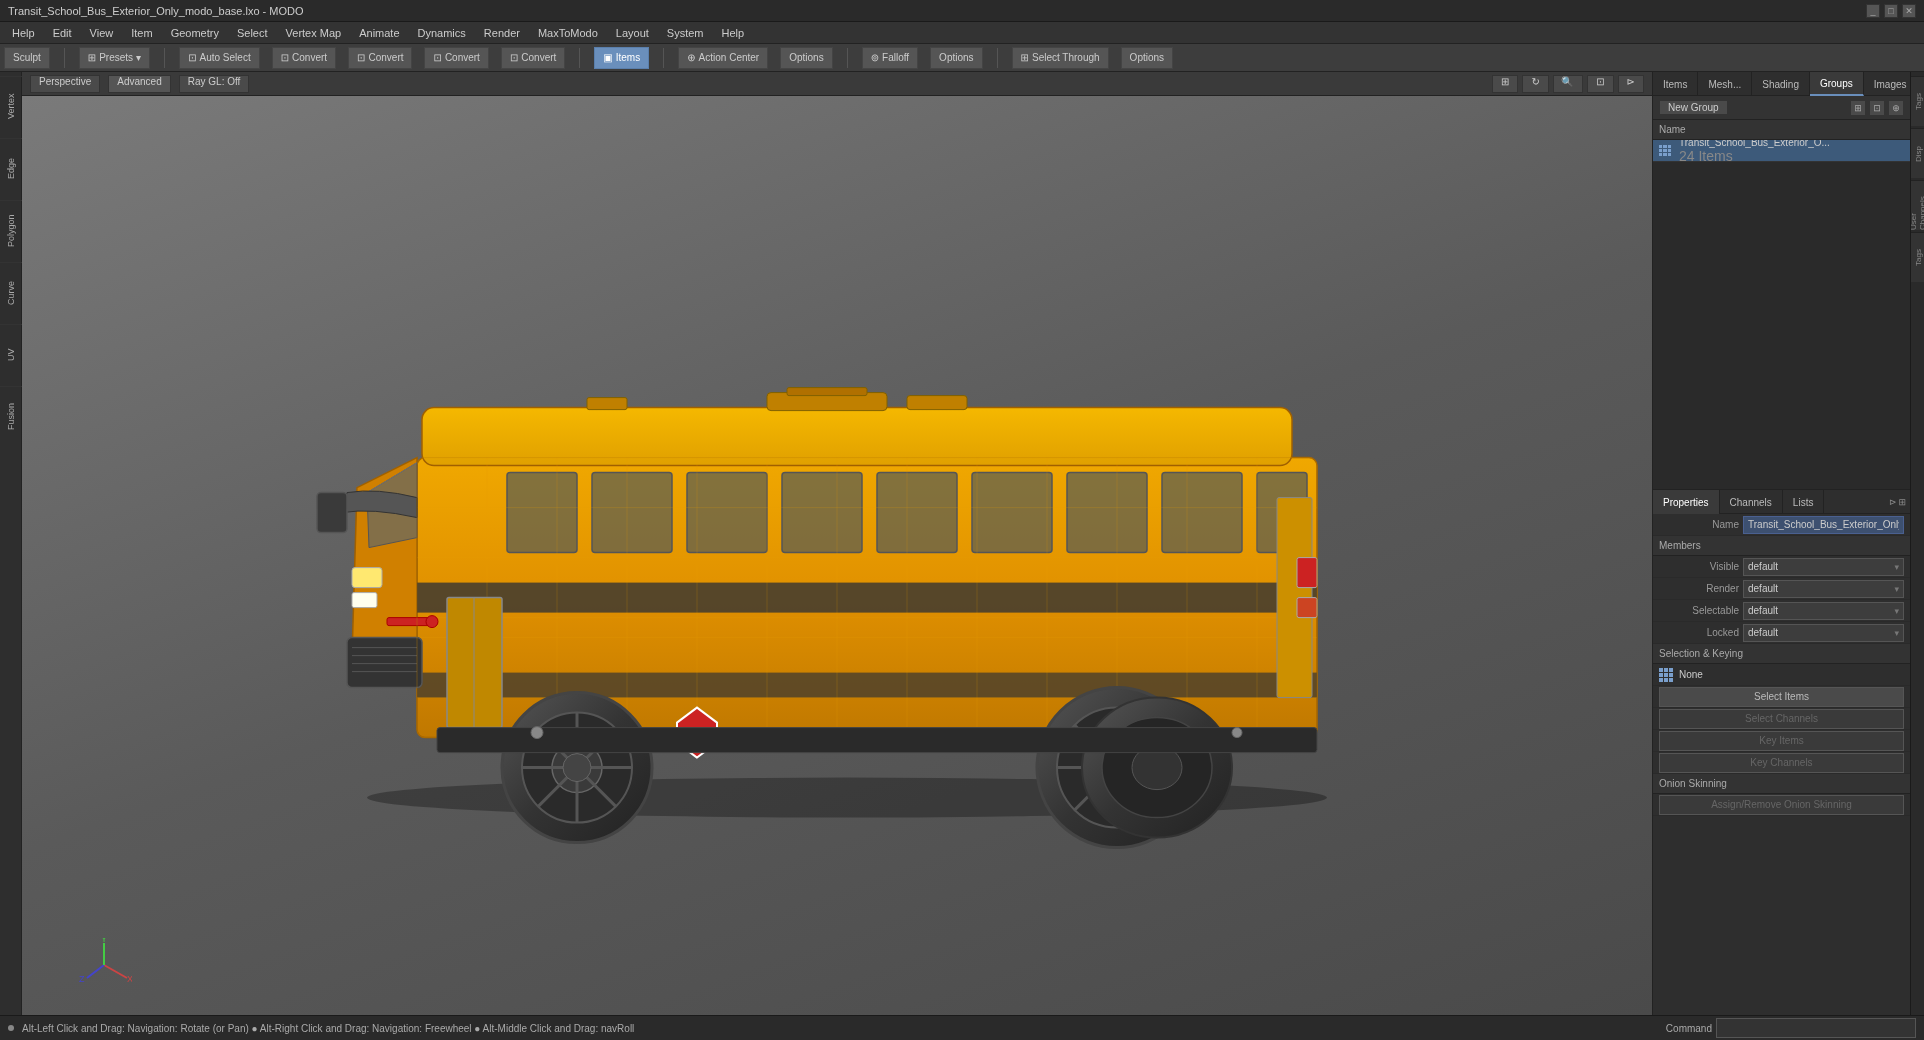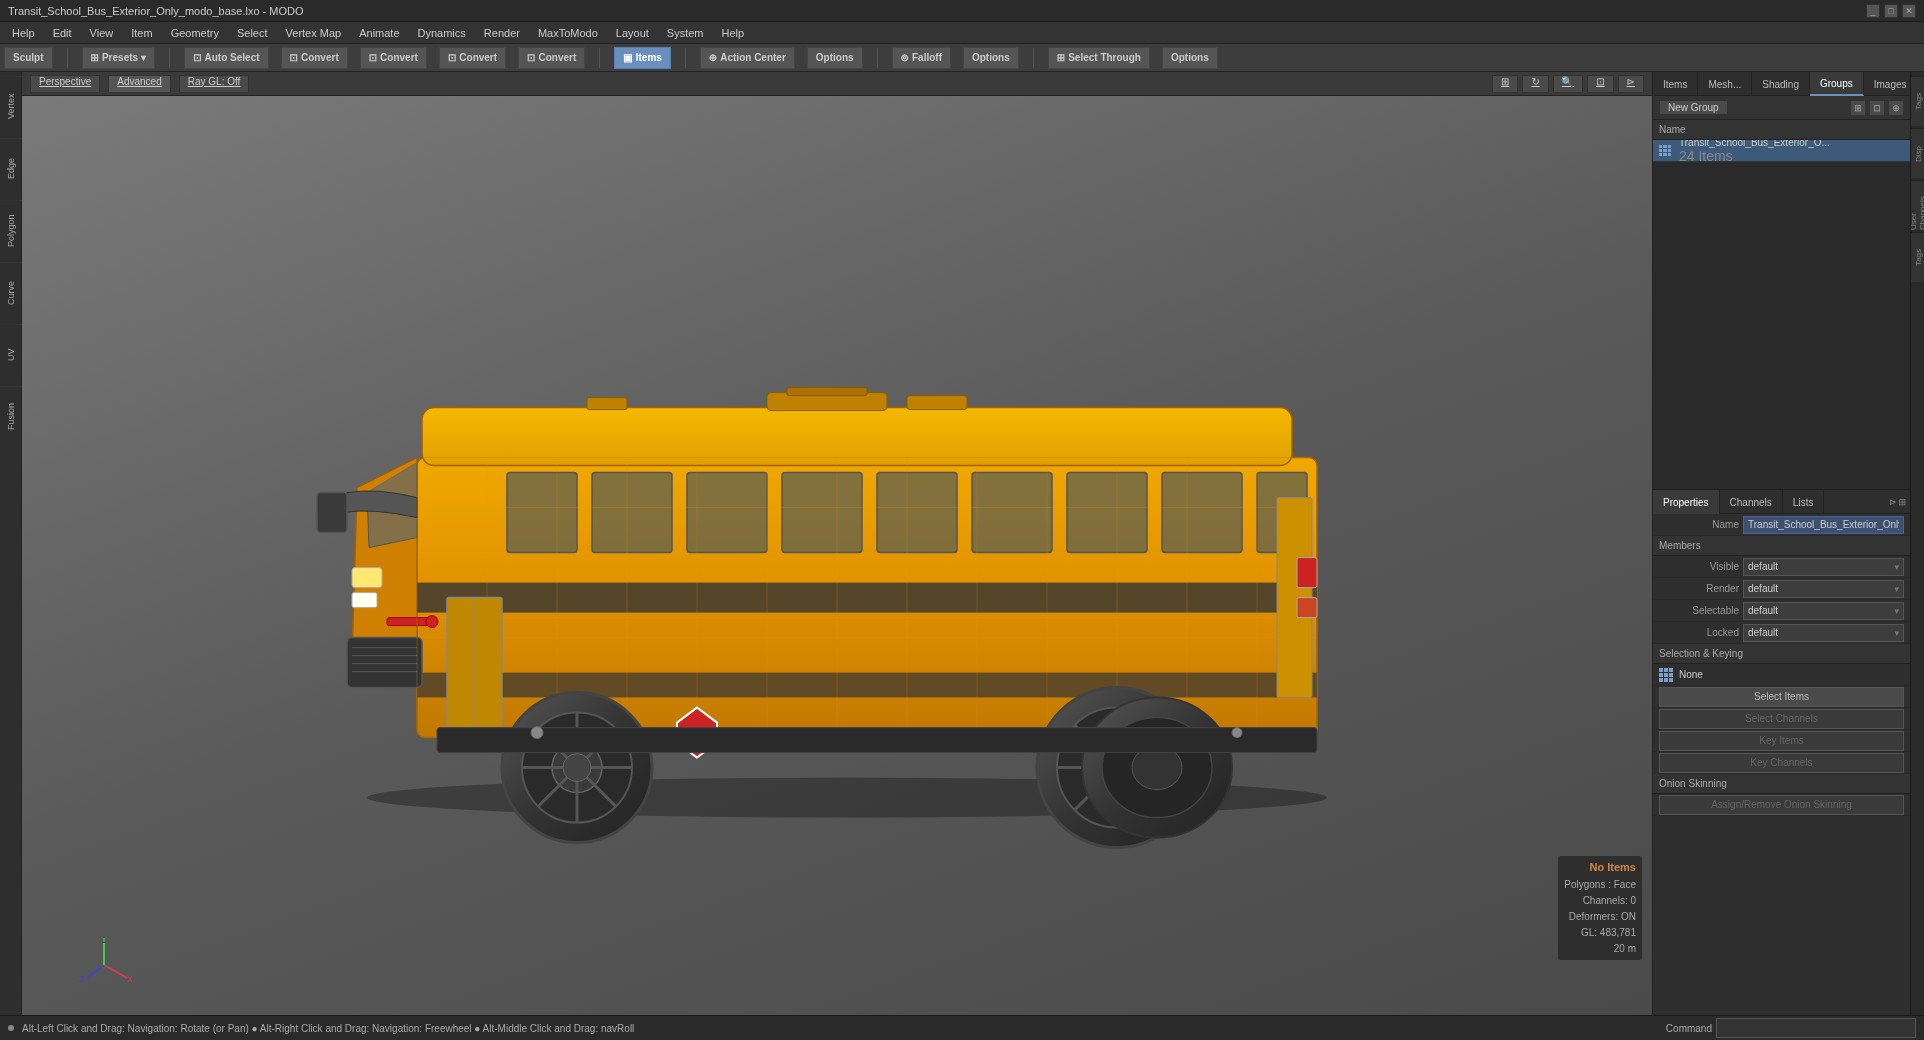--- a/index.html
+++ b/index.html
@@ -59,21 +59,20 @@
     
     #toolbar {
       width: 100%;
       height: 28px;
       background: #3d3d3d;
       display: flex;
       align-items: center;
       padding: 0 4px;
       border-bottom: 1px solid #222;
       gap: 12px;
-      font-weight: bold;
     }
     .toolbar-btn {
       height: 22px;
       padding: 0 8px;
       background: #555;
       border: 1px solid #444;
       color: #ccc;
       font-size: 10px;
       cursor: pointer;
       display: flex;
@@ -135,21 +134,20 @@
       position: relative;
     }
     #viewport-header {
       height: 24px;
       background: #3a3a3a;
       border-bottom: 1px solid #222;
       display: flex;
       align-items: center;
       padding: 0 8px;
       gap: 8px;
-      text-decoration: underline;
     }
     .viewport-header-btn {
       height: 18px;
       padding: 0 8px;
       background: #4a4a4a;
       border: 1px solid #333;
       color: #ccc;
       font-size: 10px;
       cursor: pointer;
     }
@@ -687,28 +685,20 @@
 
           <rect x="130" y="180" width="900" height="280" rx="8" fill="none" stroke="#c08000" stroke-width="1" opacity="0.4"></rect>
 
           <rect x="150" y="450" width="880" height="25" rx="3" fill="#2a2a2a" stroke="#444" stroke-width="1"></rect>
 
           <circle cx="250" cy="455" r="6" fill="#888" stroke="#666" stroke-width="1"></circle>
           <circle cx="950" cy="455" r="5" fill="#888" stroke="#666" stroke-width="1"></circle>
         </svg>
       </div>
 
-      <div class="viewport-overlay info-overlay" id="overlay-bottomright">
-        <div class="no-items-badge">No Items</div>
-        <div>Polygons : Face</div>
-        <div>Channels: 0</div>
-        <div>Deformers: ON</div>
-        <div>GL: 483,781</div>
-        <div>20 m</div>
-      </div>
 
       <div style="position: absolute; bottom: 20px; left: 55px;">
         <svg width="55" height="55" viewBox="0 0 55 55">
           <line x1="27" y1="27" x2="50" y2="40" stroke="#cc4444" stroke-width="2"></line>
           <line x1="27" y1="27" x2="10" y2="40" stroke="#4444cc" stroke-width="2"></line>
           <line x1="27" y1="27" x2="27" y2="5" stroke="#44cc44" stroke-width="2"></line>
           <text x="50" y="44" fill="#cc4444" font-size="9" font-family="Arial">X</text>
           <text x="2" y="44" fill="#4444cc" font-size="9" font-family="Arial">Z</text>
           <text x="24" y="4" fill="#44cc44" font-size="9" font-family="Arial">Y</text>
         </svg>

